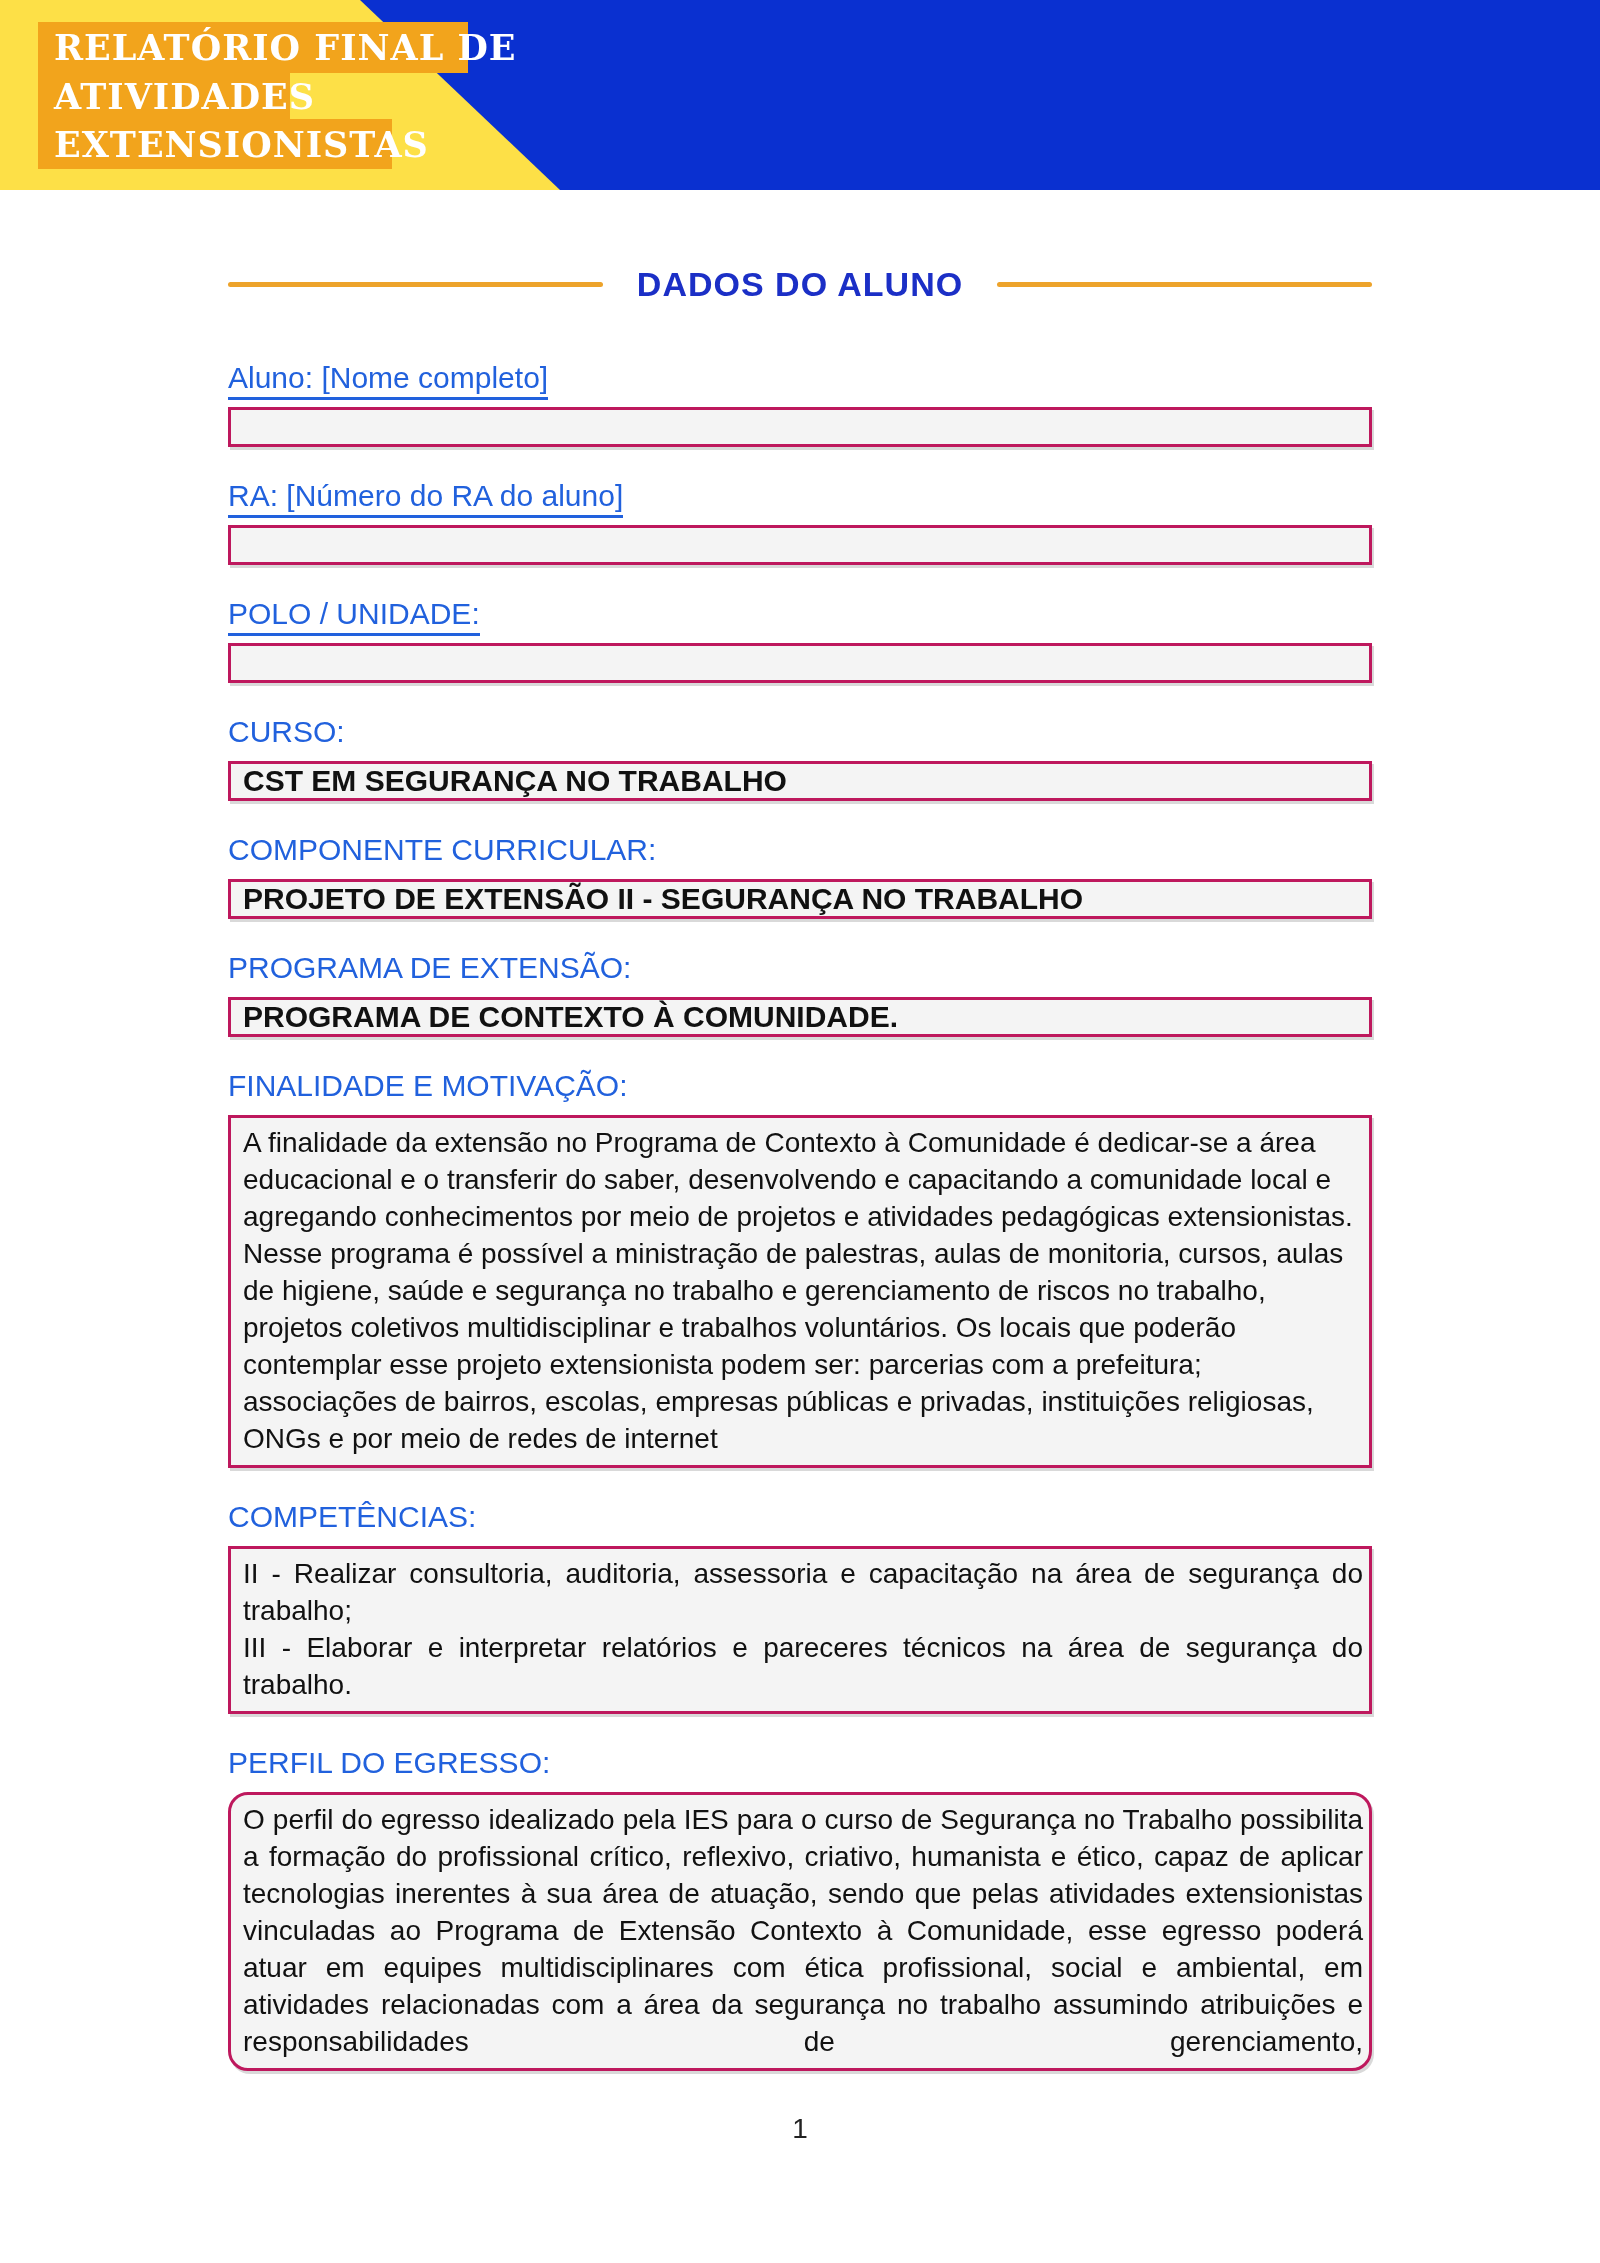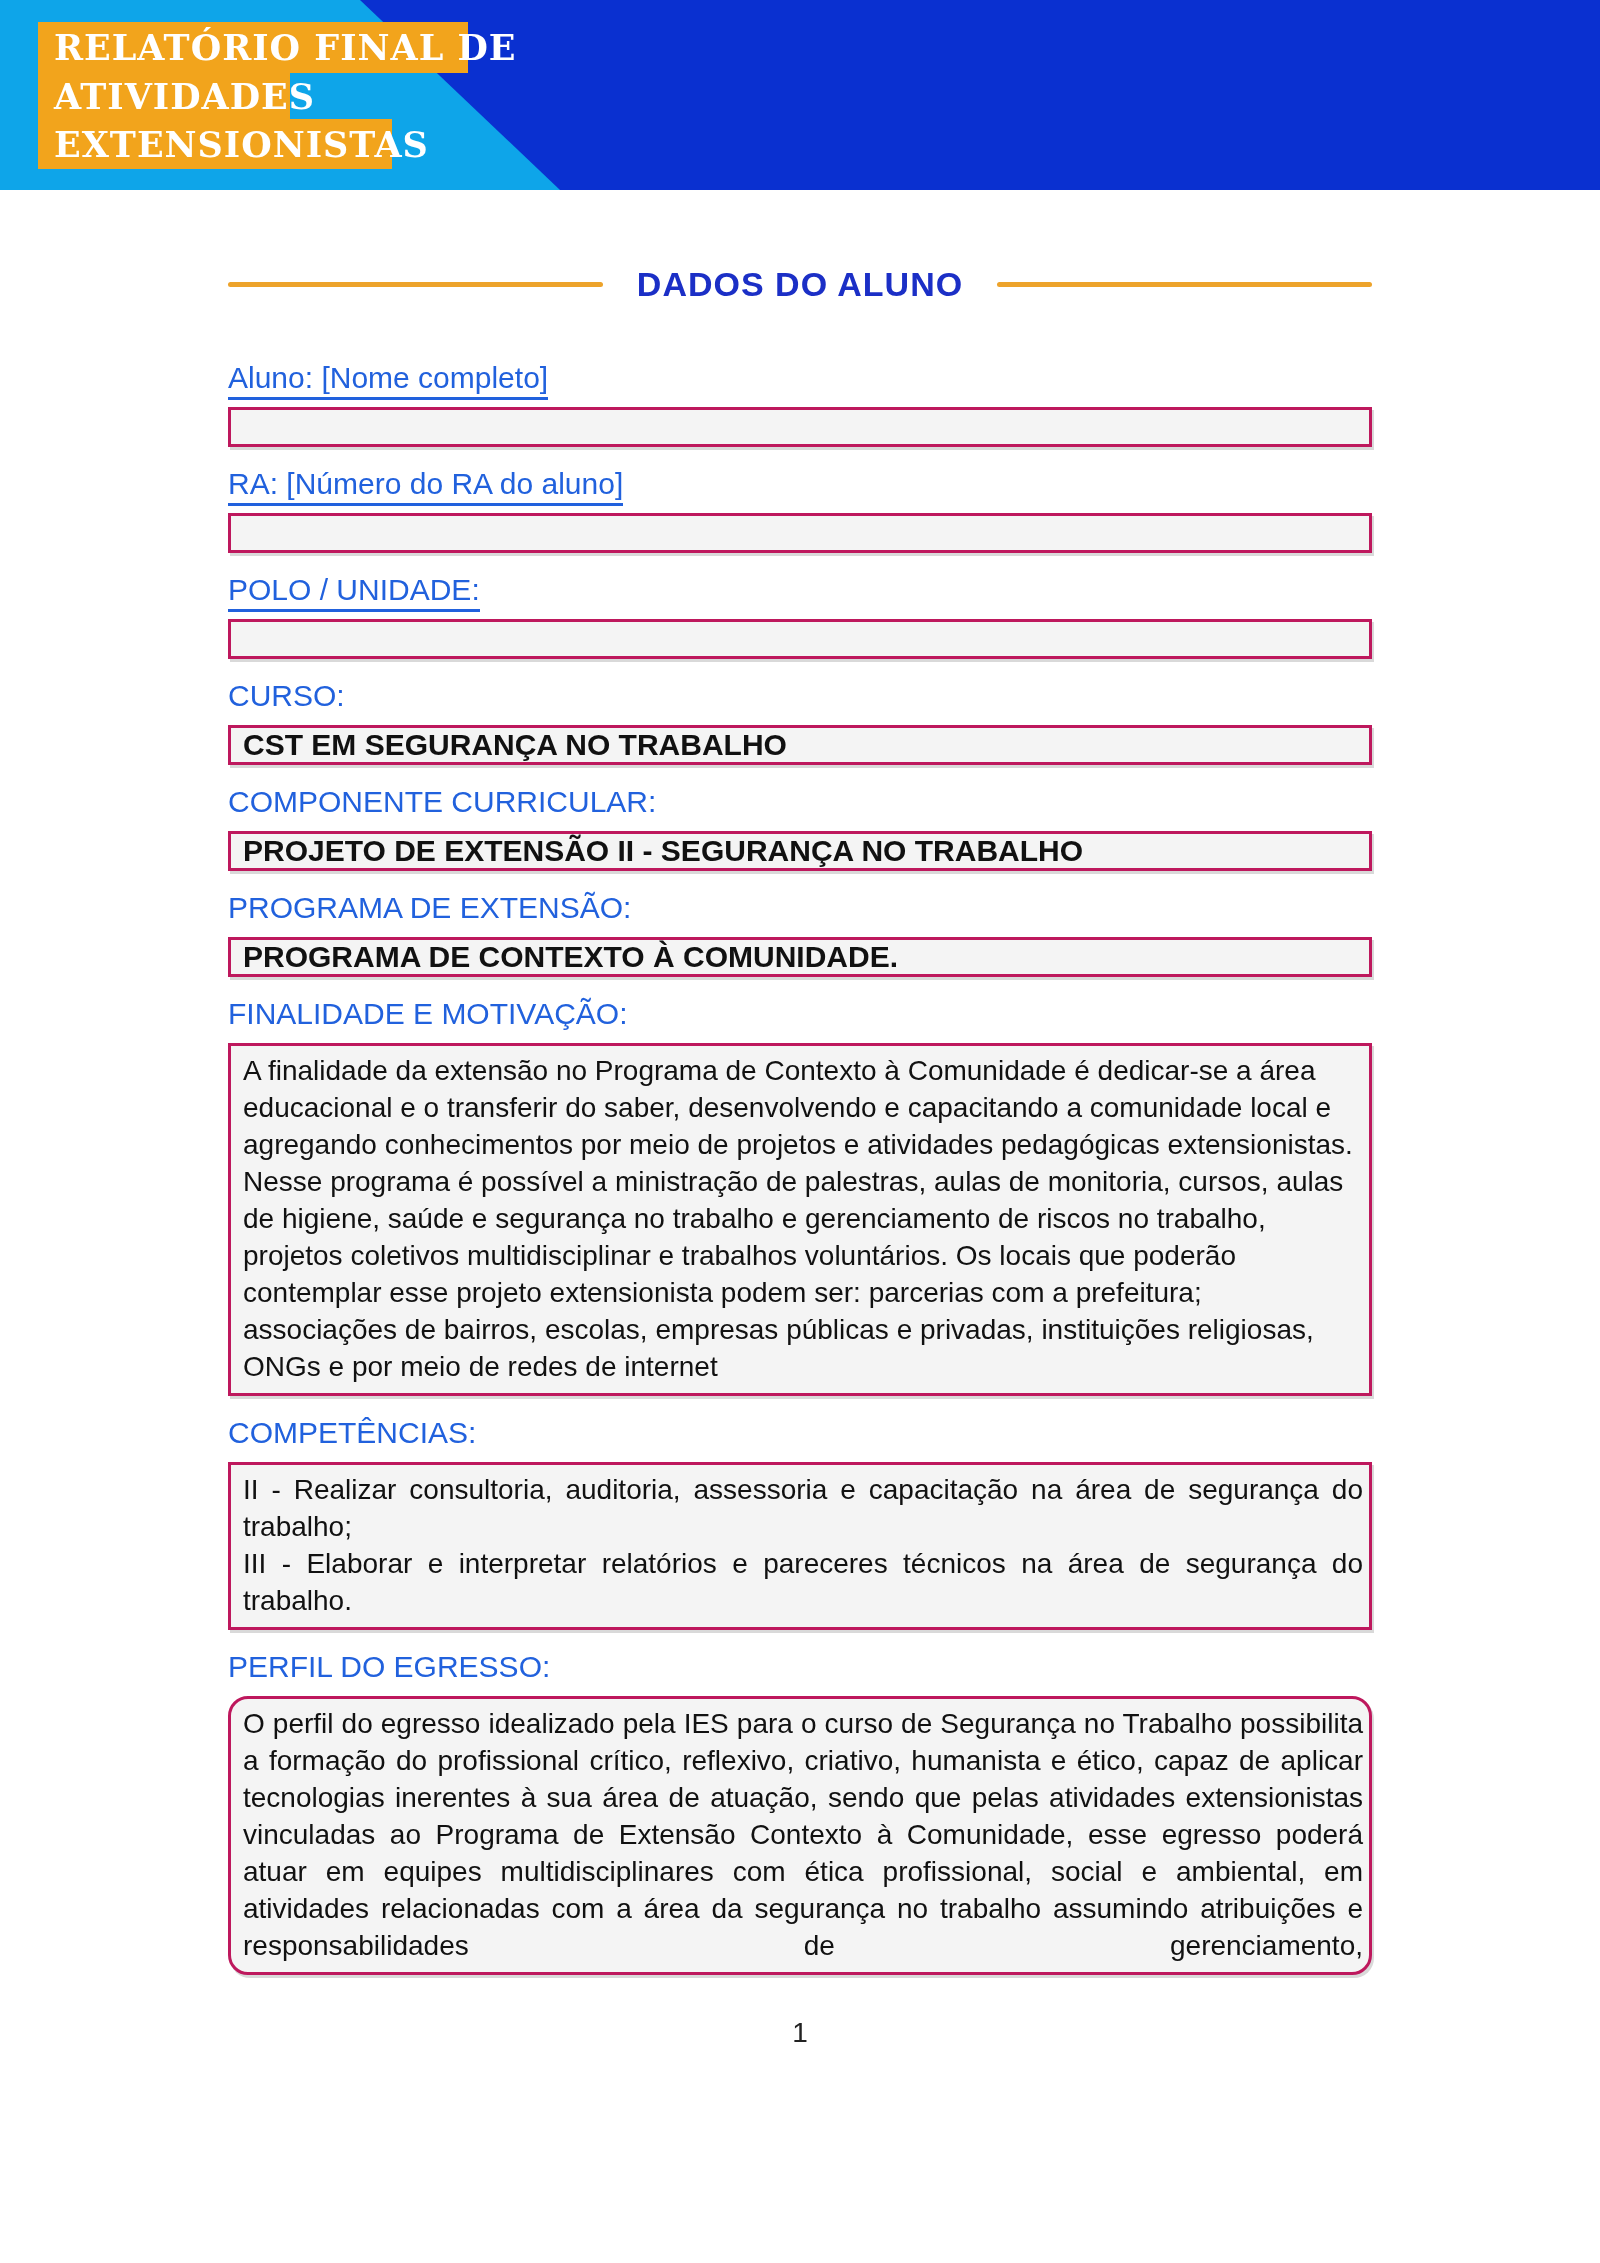--- a/index.html
+++ b/index.html
@@ -10,21 +10,21 @@
     position: relative;
     overflow: hidden;
     font-family: "Liberation Sans", sans-serif;
     color: #141414;
   }
 
   
   .banner {
     position: relative;
     height: 190px;
-    background: #0ea5e9;
+    background: #fde047;
     overflow: hidden;
   }
   .banner-dark {
     position: absolute;
     inset: 0;
     background: #0a30d0;
     clip-path: polygon(22.5% 0, 100% 0, 100% 100%, 35% 100%);
   }
   .logo {
     position: absolute;
@@ -65,21 +65,21 @@
     letter-spacing: 1px;
     white-space: nowrap;
   }
   .rule {
     flex: 1;
     height: 5px;
     background: #eda32b;
     border-radius: 3px;
   }
 
-  .group { margin-bottom: 19px; }
+  .group { margin-bottom: 31px; }
 
   .label {
     display: inline-block;
     font-size: 30px;
     line-height: 36px;
     color: #2161dd;
     margin-bottom: 7px;
     padding-bottom: 1px;
     border-bottom: 3px solid transparent;
   }

